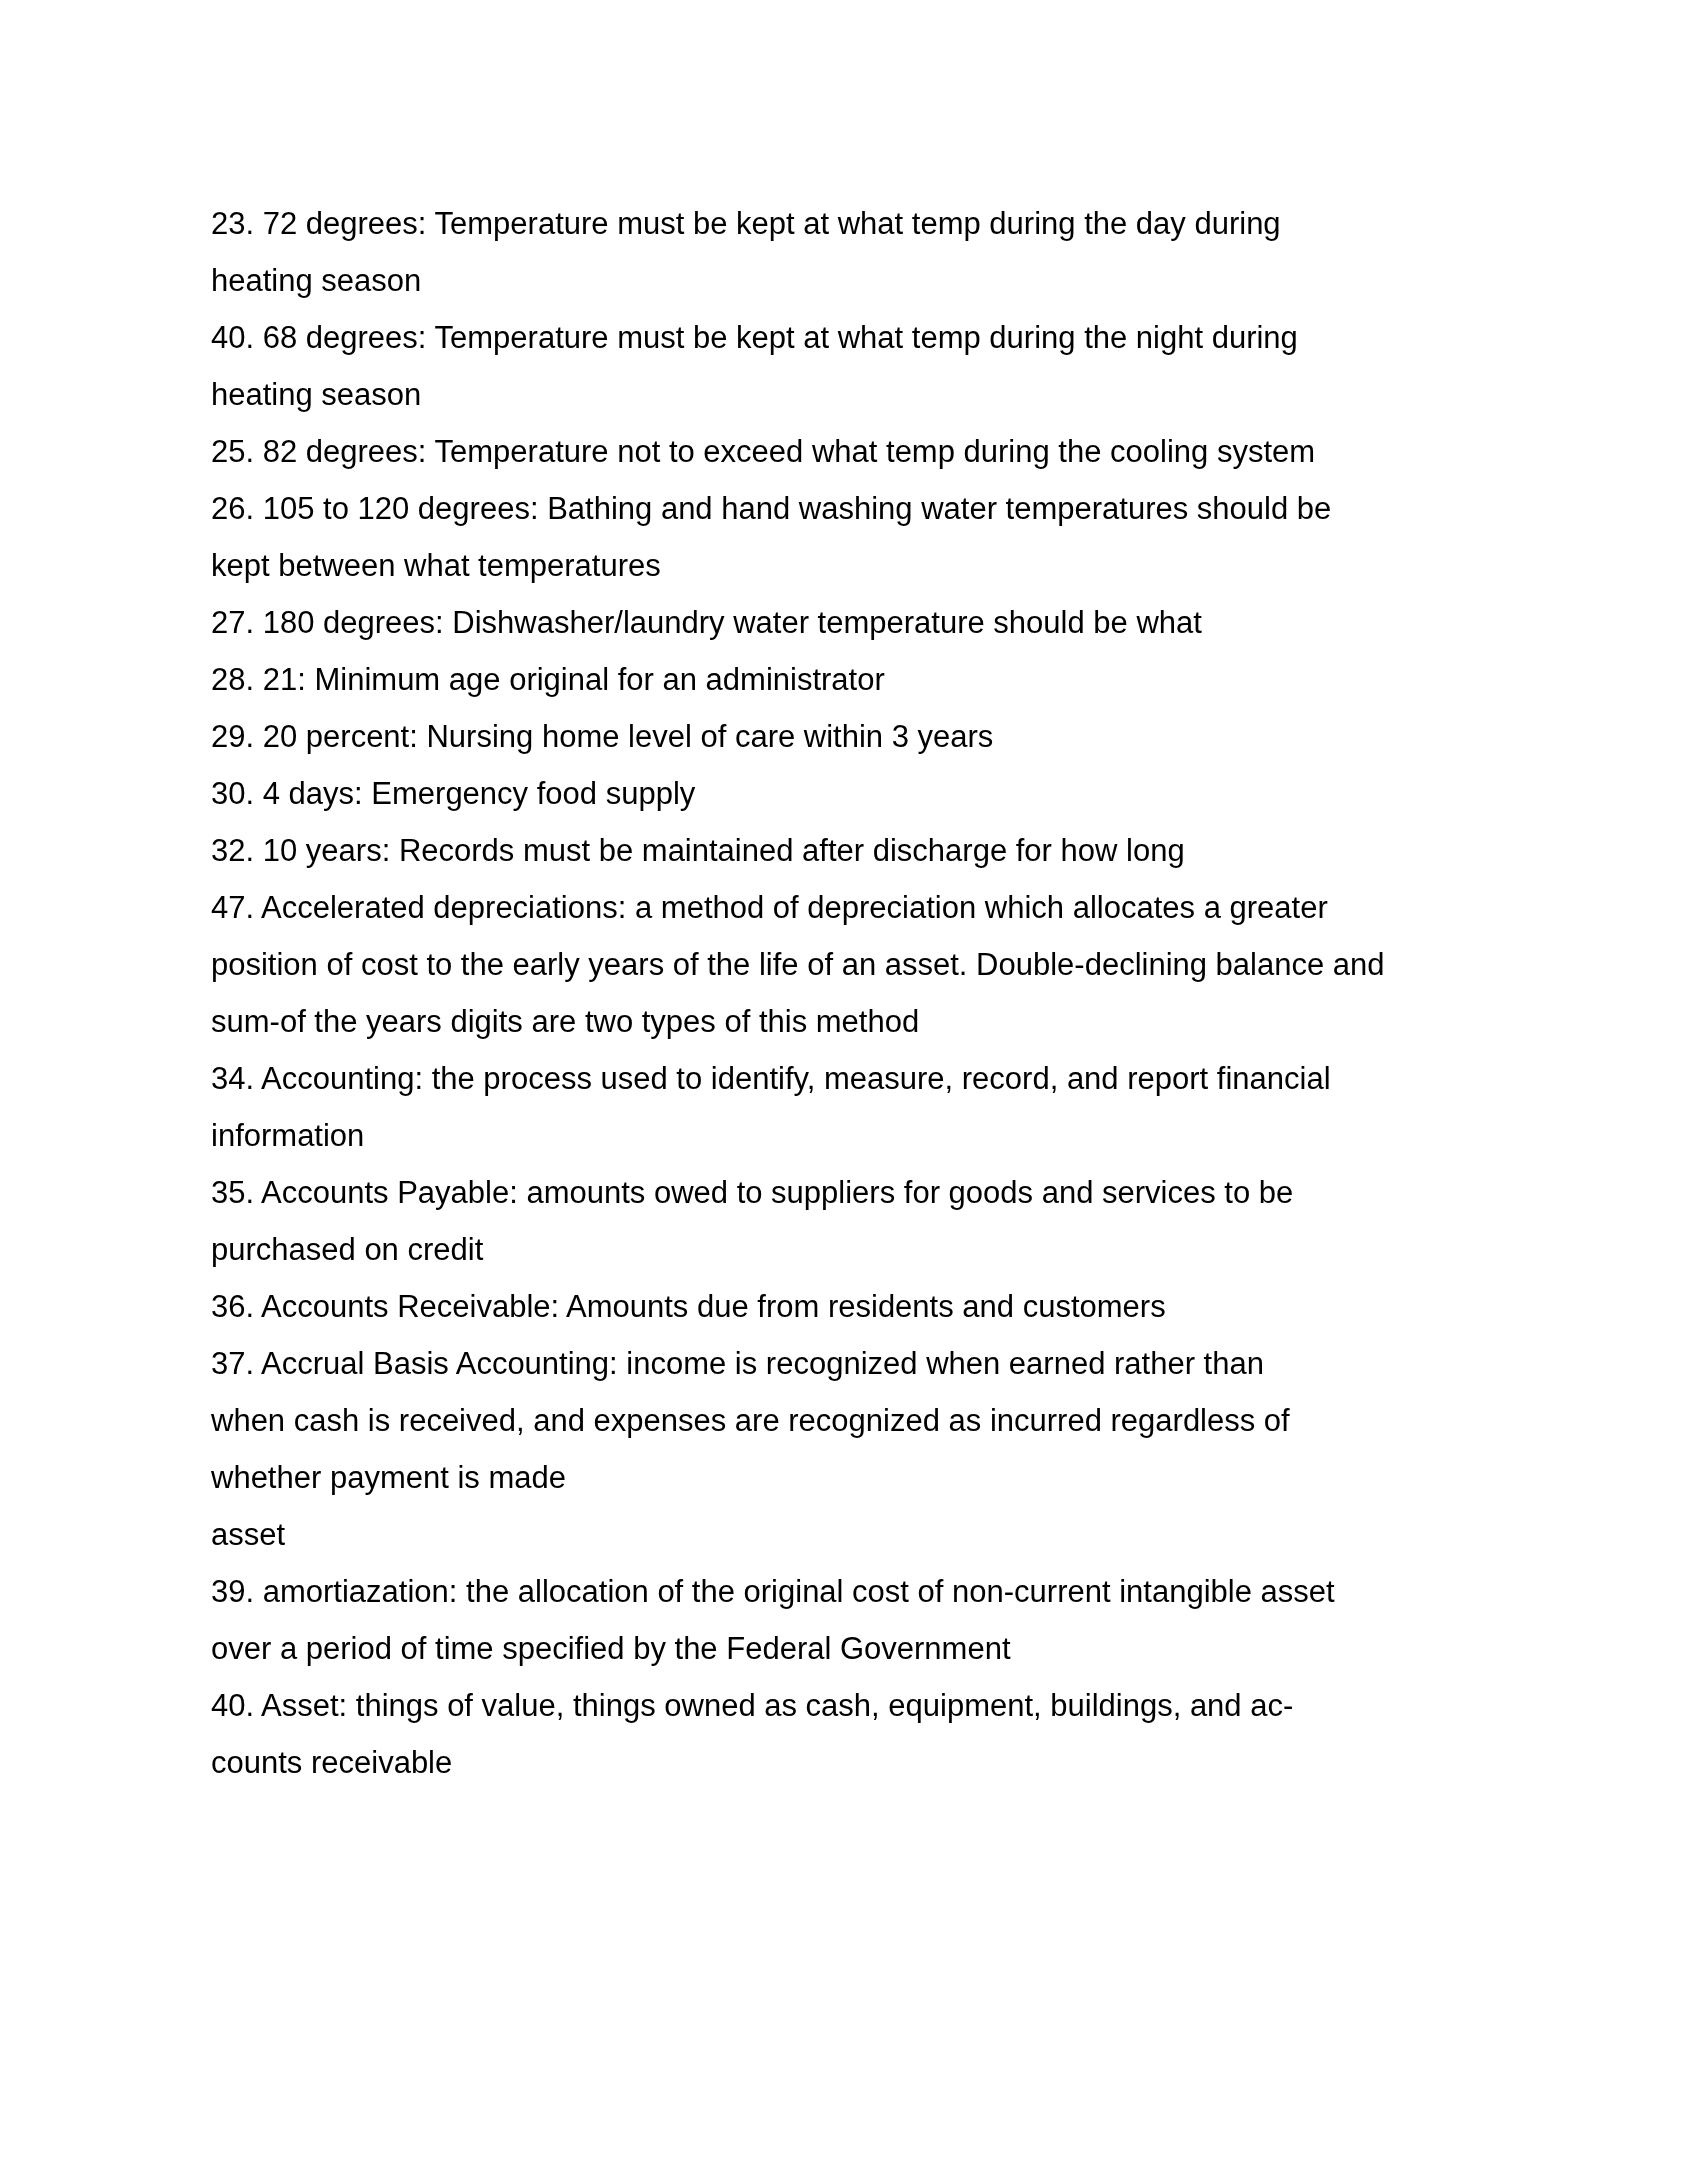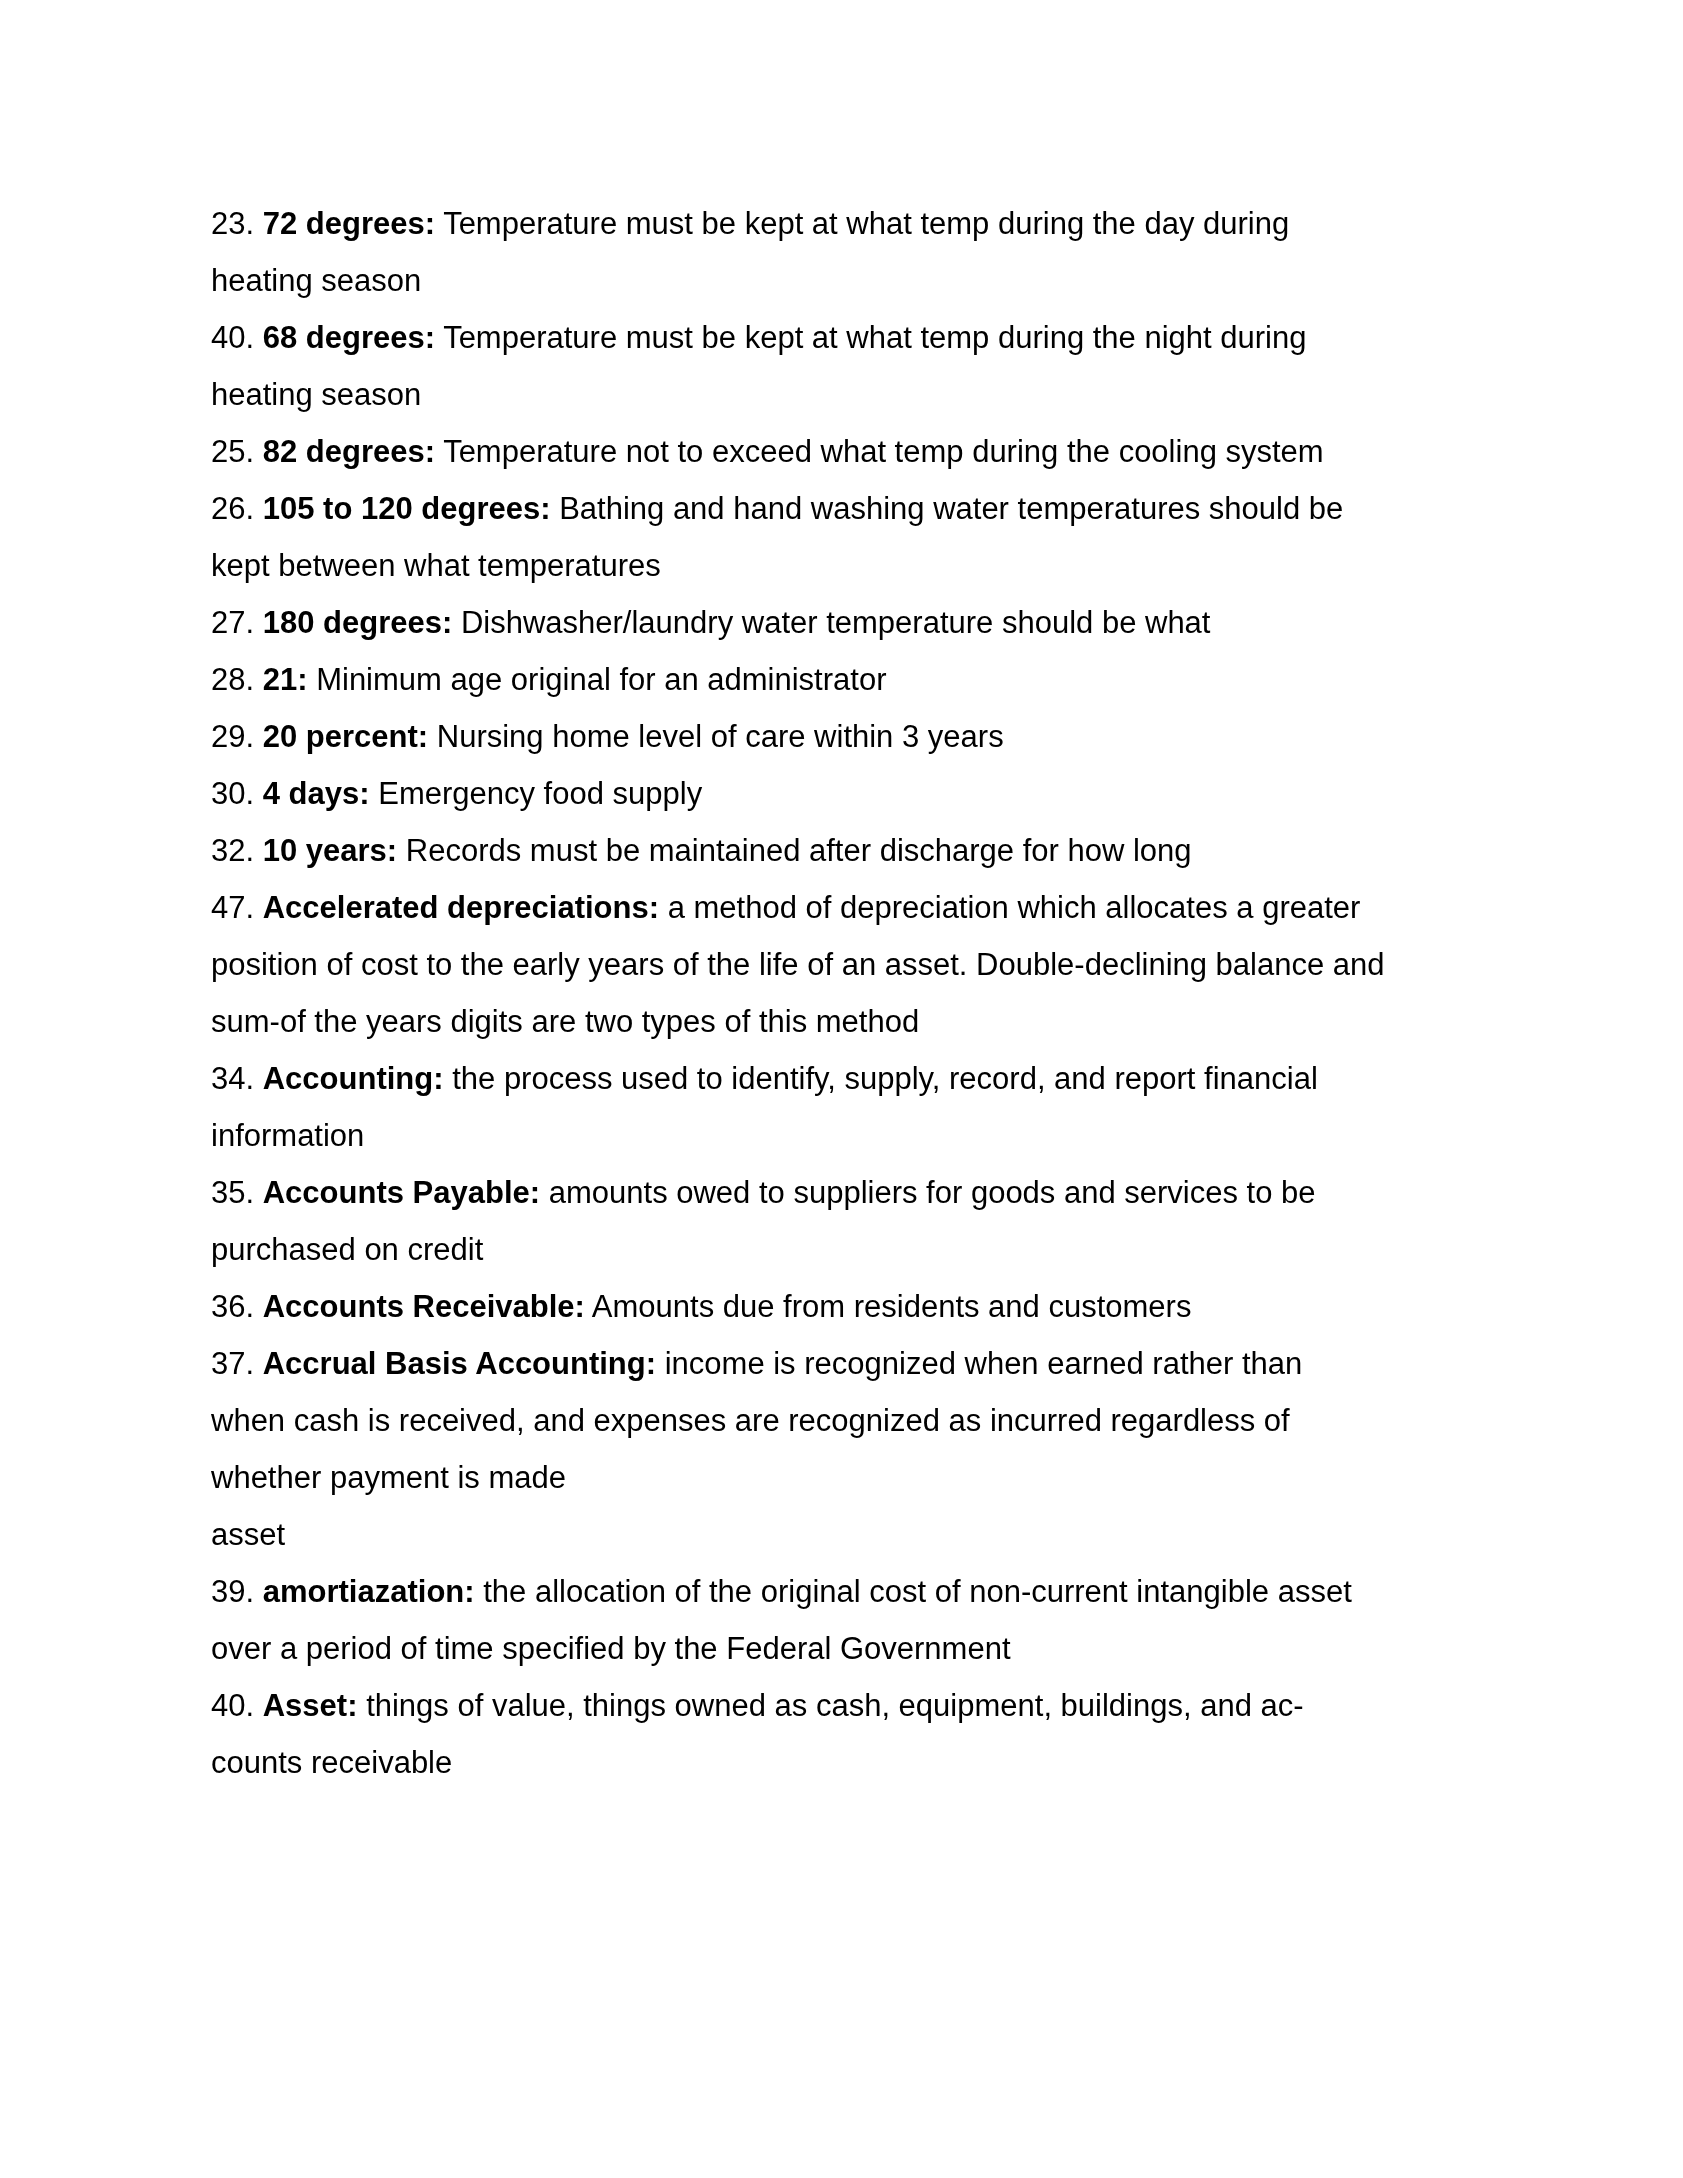--- a/index.html
+++ b/index.html
@@ -24,21 +24,21 @@
     .entry {
       font-size: 31px;
       line-height: 57px;
       margin: 0;
       white-space: nowrap;
     }
     .line {
       display: block;
     }
     .term {
-      font-weight: bold;
+      font-weight: normal;
     }
   </style>
 </head>
 <body>
 
 <div class="page">
 
   <p class="entry">
     <span class="line"><span>23.</span> <span class="term">72 degrees:</span> <span>Temperature must be kept at what temp during the day during</span></span>
     <span class="line">heating season</span>
@@ -79,21 +79,21 @@
     <span class="line"><span>32.</span> <span class="term">10 years:</span> <span>Records must be maintained after discharge for how long</span></span>
   </p>
 
   <p class="entry">
     <span class="line"><span>47.</span> <span class="term">Accelerated depreciations:</span> <span>a method of depreciation which allocates a greater</span></span>
     <span class="line">position of cost to the early years of the life of an asset. Double-declining balance and</span>
     <span class="line">sum-of the years digits are two types of this method</span>
   </p>
 
   <p class="entry">
-    <span class="line"><span>34.</span> <span class="term">Accounting:</span> <span>the process used to identify, supply, record, and report financial</span></span>
+    <span class="line"><span>34.</span> <span class="term">Accounting:</span> <span>the process used to identify, measure, record, and report financial</span></span>
     <span class="line">information</span>
   </p>
 
   <p class="entry">
     <span class="line"><span>35.</span> <span class="term">Accounts Payable:</span> <span>amounts owed to suppliers for goods and services to be</span></span>
     <span class="line">purchased on credit</span>
   </p>
 
   <p class="entry">
     <span class="line"><span>36.</span> <span class="term">Accounts Receivable:</span> <span>Amounts due from residents and customers</span></span>

